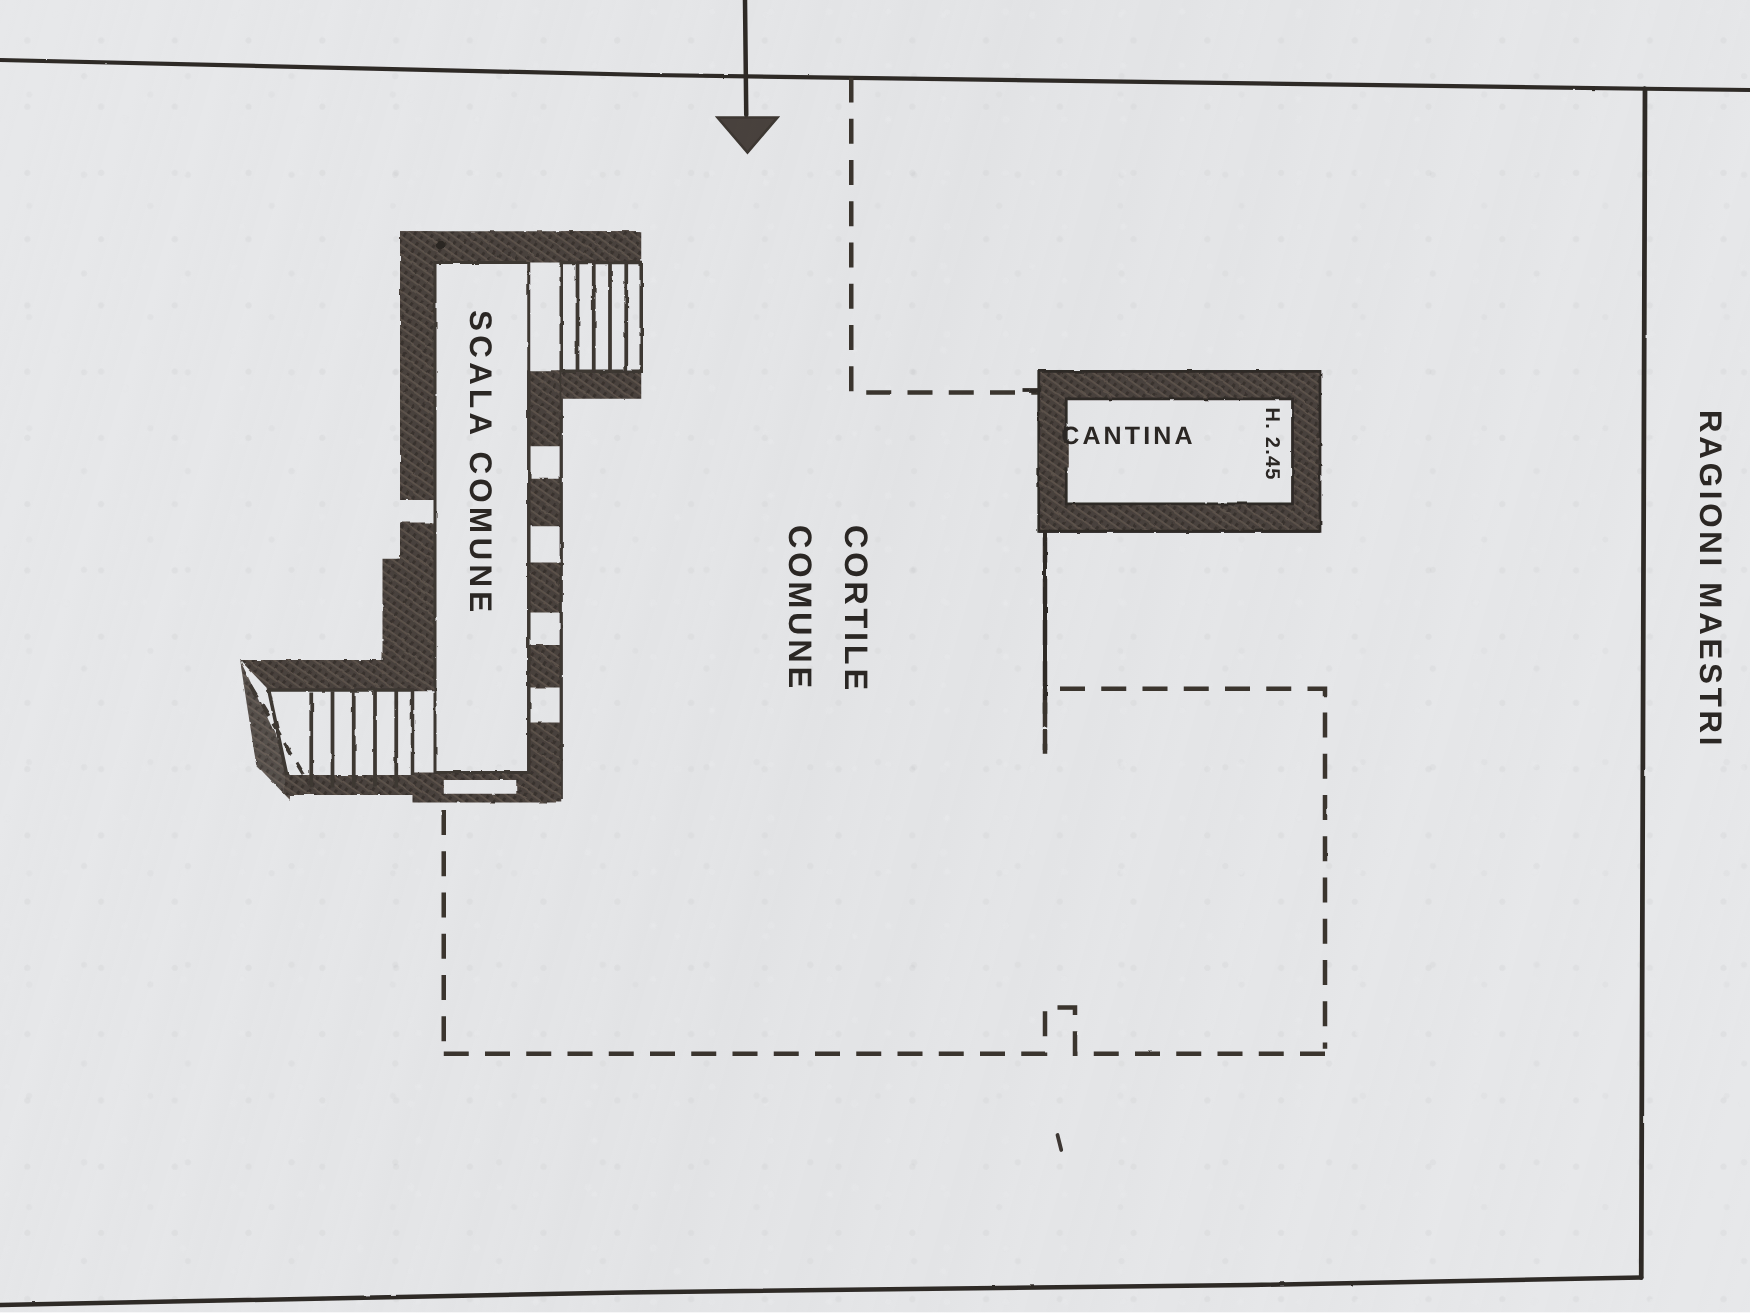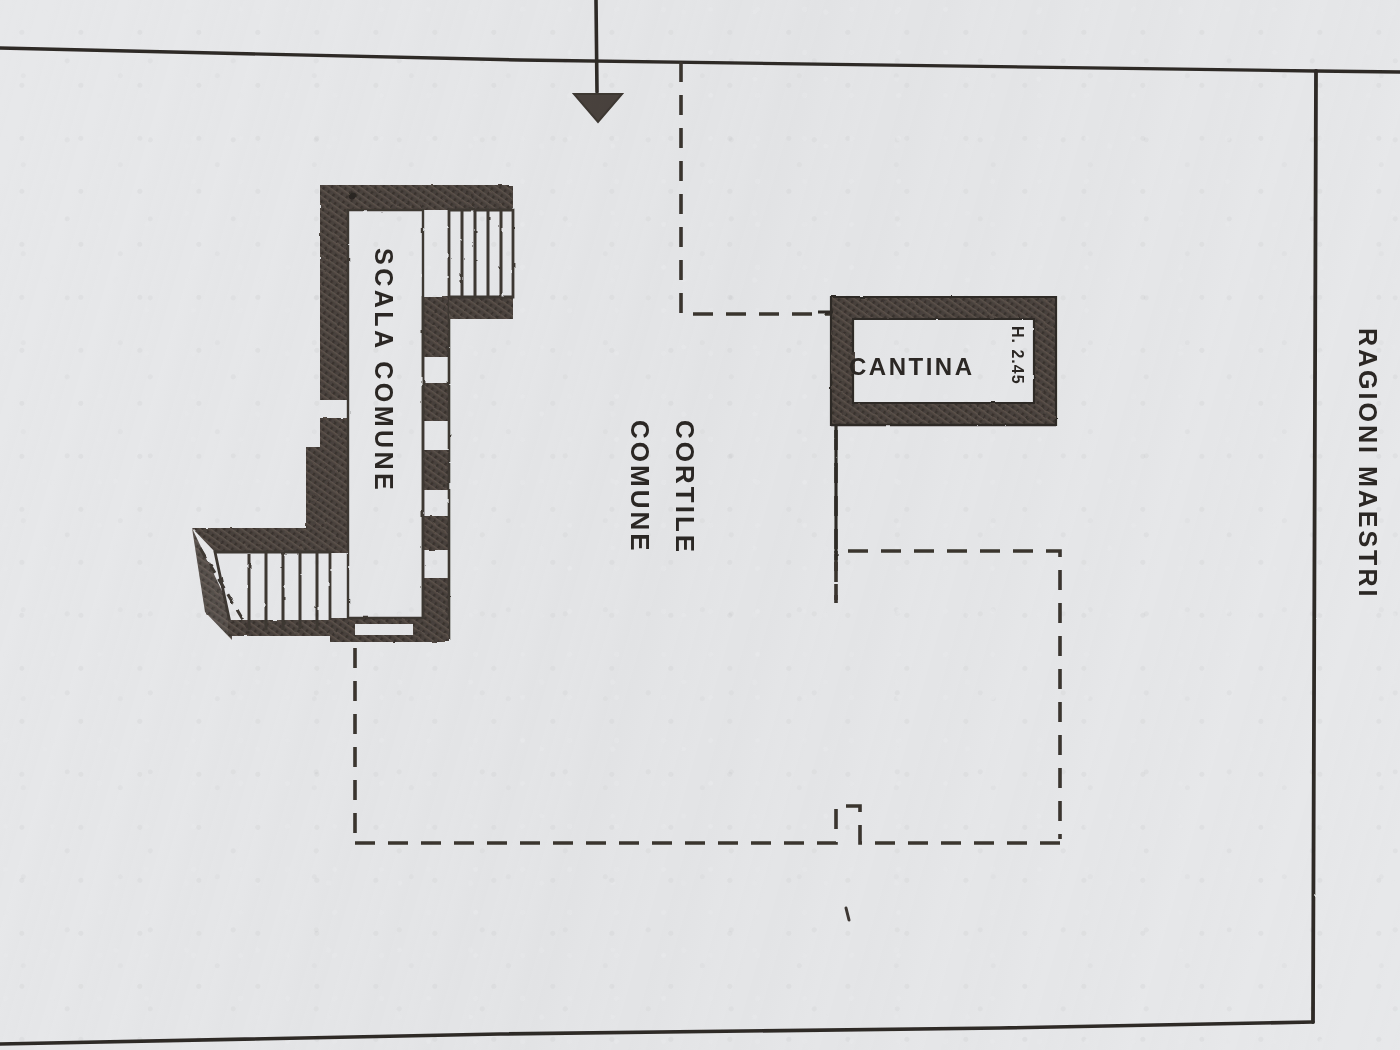--- a/index.html
+++ b/index.html
@@ -59,22 +59,22 @@
     letter-spacing: 3px;
     transform: rotate(90deg);
   }
   #label-comune {
     left: 655px; top: 420px;
     font-size: 26px;
     letter-spacing: 3px;
     transform: rotate(90deg);
   }
   #label-cantina {
-    left: 849px; top: 353px;
-    font-size: 24px;
+    left: 849px; top: 338px;
+    font-size: 20px;
     letter-spacing: 2.5px;
   }
   #label-cantina-height {
     left: 1026px; top: 326px;
     font-size: 16px;
     letter-spacing: 1px;
     transform: rotate(90deg);
   }
   #label-ragioni-maestri {
     left: 1382px; top: 328px;

